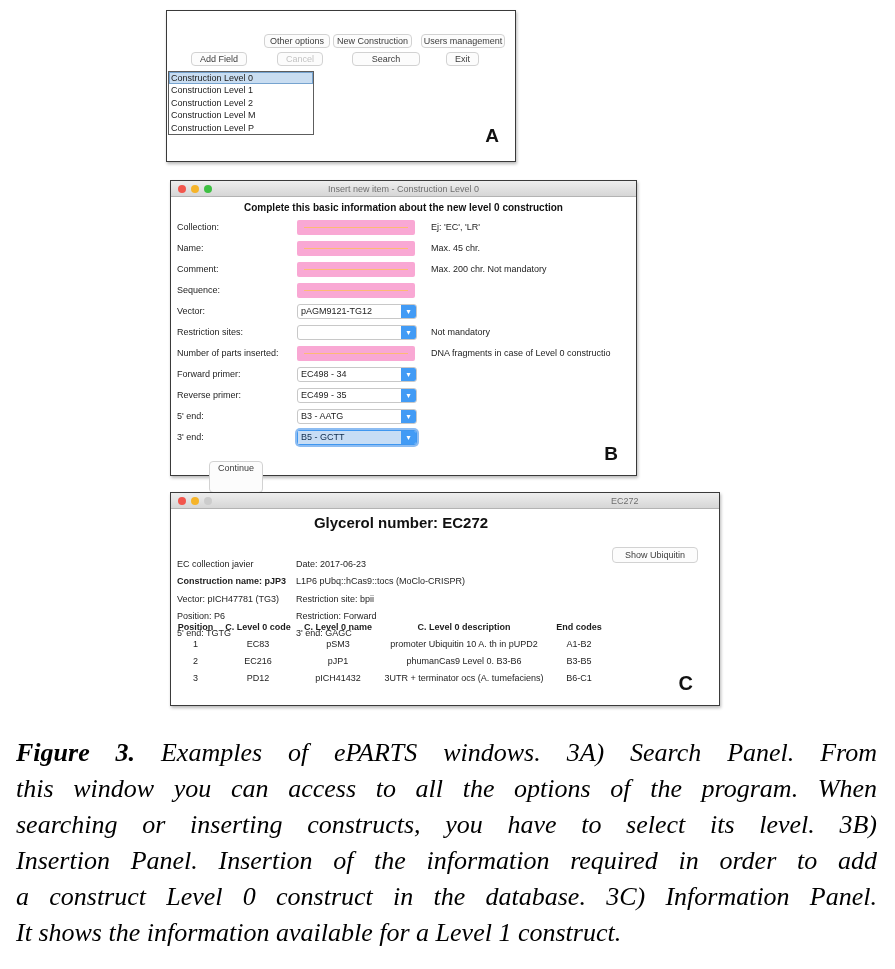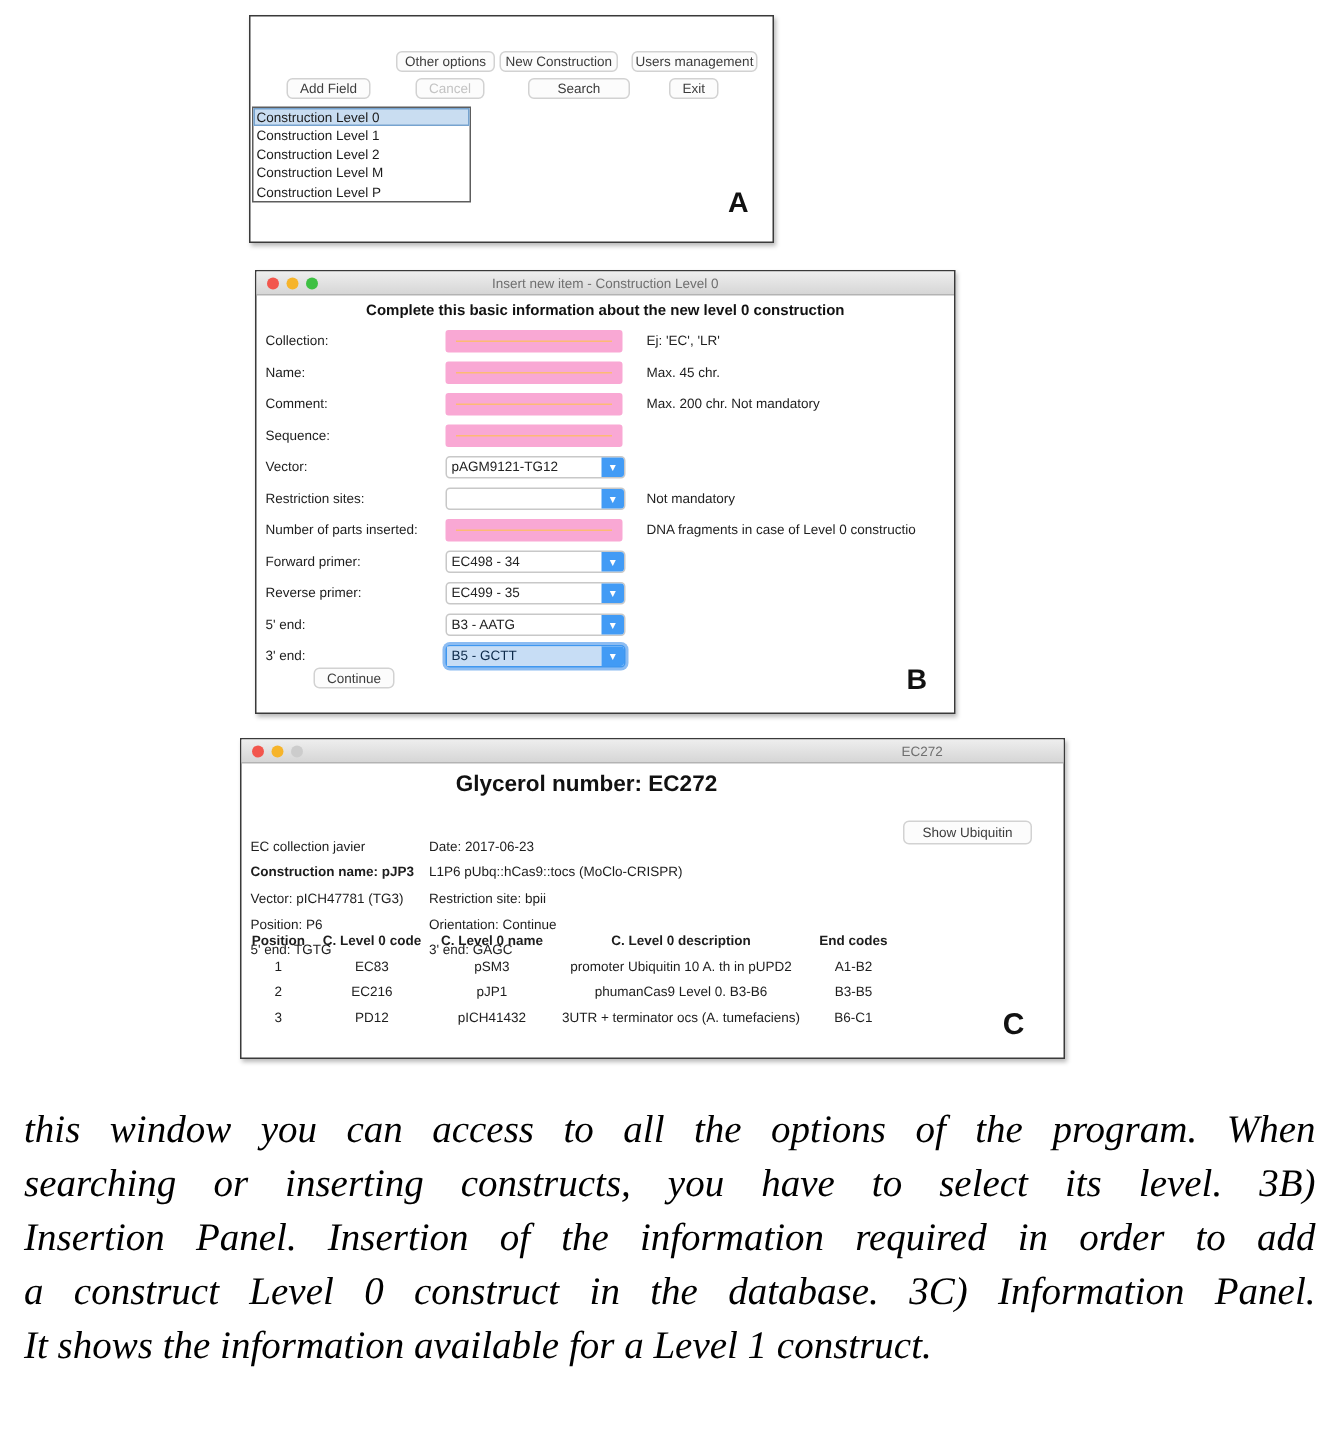--- a/index.html
+++ b/index.html
@@ -91,21 +91,21 @@
   .fselect.focused {
     border-color:#3f97f0; box-shadow:0 0 0 2px #8cbcf2;
   }
   .fselect.focused .fsel-text { background:#c7ddf5; color:#0d2a4a; }
   .fhint {
     position:absolute; left:260px; top:2px; font-size:9px; color:#1d1d1d;
     width:205px; white-space:nowrap; overflow:hidden;
   }
 
   
-  #win-c { left:160px; top:492px; width:550px; height:214px;padding-left:40px; }
+  #win-c { left:170px; top:492px; width:550px; height:214px;padding-left:40px; }
   .wc-heading {
     position:absolute; top:21px; left:0; width:460px; text-align:center;
     font-size:15px; font-weight:bold; color:#111; white-space:nowrap;
   }
   .wc-text { position:absolute; font-size:9px; color:#1d1d1d; white-space:nowrap;margin-top:28px; }
   .wc-bold { font-weight:bold; }
   .wc-tbl {
     position:absolute; left:2px; top:126px;
     display:grid; grid-template-columns:45px 80px 80px 172px 58px;
     font-size:9px; color:#1d1d1d;
@@ -224,21 +224,21 @@
     </span>
   </div>
   <div class="frow" style="top:249px">
     <span class="flabel">3' end:</span>
     <span class="fselect focused">
       <span class="fsel-text">B5 - GCTT</span>
       <span class="fsel-btn">▾</span>
     </span>
   </div>
 
-  <div class="btn" style="left:38px;top:264px;width:54px;height:14px;line-height:13px">Continue</div>
+  <div class="btn" style="left:38px;top:280px;width:54px;height:32px;line-height:13px">Continue</div>
   <div class="corner-label" style="right:18px;bottom:10px">B</div>
 </div>
 
 <div class="window" id="win-c">
   <div class="tb">
     <div class="lights">
       <span class="light l-red"></span>
       <span class="light l-yellow"></span>
       <span class="light l-gray"></span>
     </div>
@@ -251,21 +251,21 @@
   <span class="wc-text" style="left:125px;top:38px">Date: 2017-06-23</span>
 
   <span class="wc-text wc-bold" style="left:6px;top:55px">Construction name: pJP3</span>
   <span class="wc-text" style="left:125px;top:55px">L1P6 pUbq::hCas9::tocs (MoClo-CRISPR)</span>
   <div class="btn" style="left:441px;top:54px;width:86px;height:16px;line-height:14px">Show Ubiquitin</div>
 
   <span class="wc-text" style="left:6px;top:73px">Vector: pICH47781 (TG3)</span>
   <span class="wc-text" style="left:125px;top:73px">Restriction site: bpii</span>
 
   <span class="wc-text" style="left:6px;top:90px">Position: P6</span>
-  <span class="wc-text" style="left:125px;top:90px">Orientation: Continue</span>
+  <span class="wc-text" style="left:125px;top:90px">Restriction: Forward</span>
 
   <span class="wc-text" style="left:6px;top:107px">5' end: TGTG</span>
   <span class="wc-text" style="left:125px;top:107px">3' end: GAGC</span>
 
   <div class="wc-tbl">
     <div class="th">Position</div>
     <div class="th">C. Level 0 code</div>
     <div class="th">C. Level 0 name</div>
     <div class="th">C. Level 0 description</div>
     <div class="th">End codes</div>
@@ -286,18 +286,19 @@
     <div>PD12</div>
     <div>pICH41432</div>
     <div>3UTR + terminator ocs (A. tumefaciens)</div>
     <div>B6-C1</div>
   </div>
 
   <div class="corner-label" style="right:26px;bottom:10px;font-size:20px">C</div>
 </div>
 
 <div class="caption">
+  <div class="cap-line"><b>Figure 3.</b> <span>Examples of ePARTS windows. 3A) Search Panel. From</span></div>
   <div class="cap-line">this window you can access to all the options of the program. When</div>
   <div class="cap-line">searching or inserting constructs, you have to select its level. 3B)</div>
   <div class="cap-line">Insertion Panel. Insertion of the information required in order to add</div>
   <div class="cap-line">a construct Level 0 construct in the database. 3C) Information Panel.</div>
   <div class="cap-line last">It shows the information available for a Level 1 construct.</div>
 </div>
 
 </body></html>

